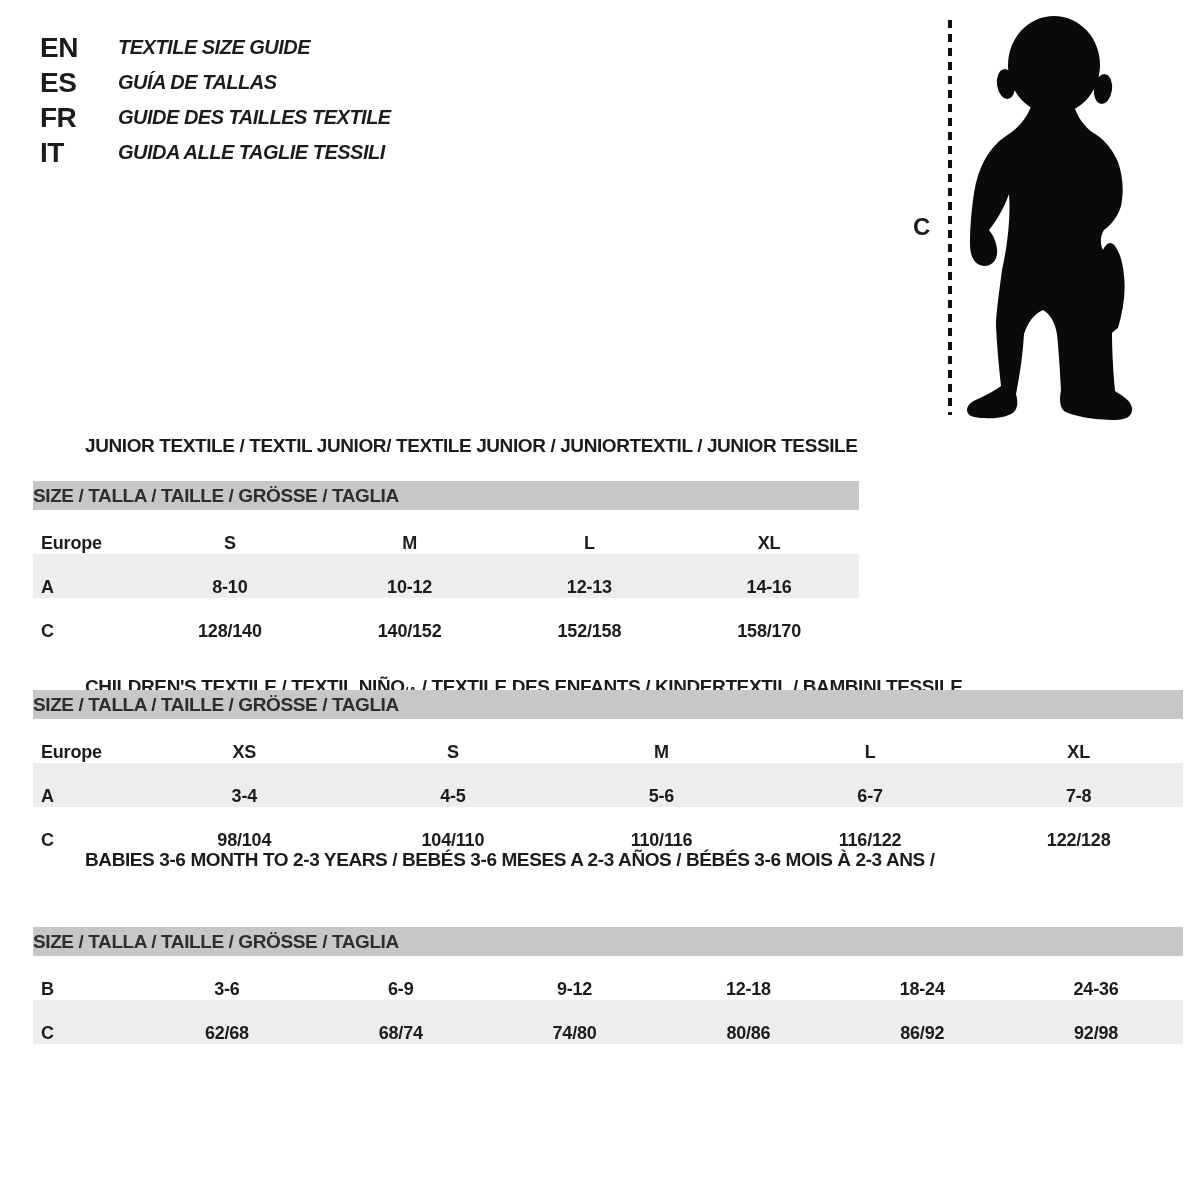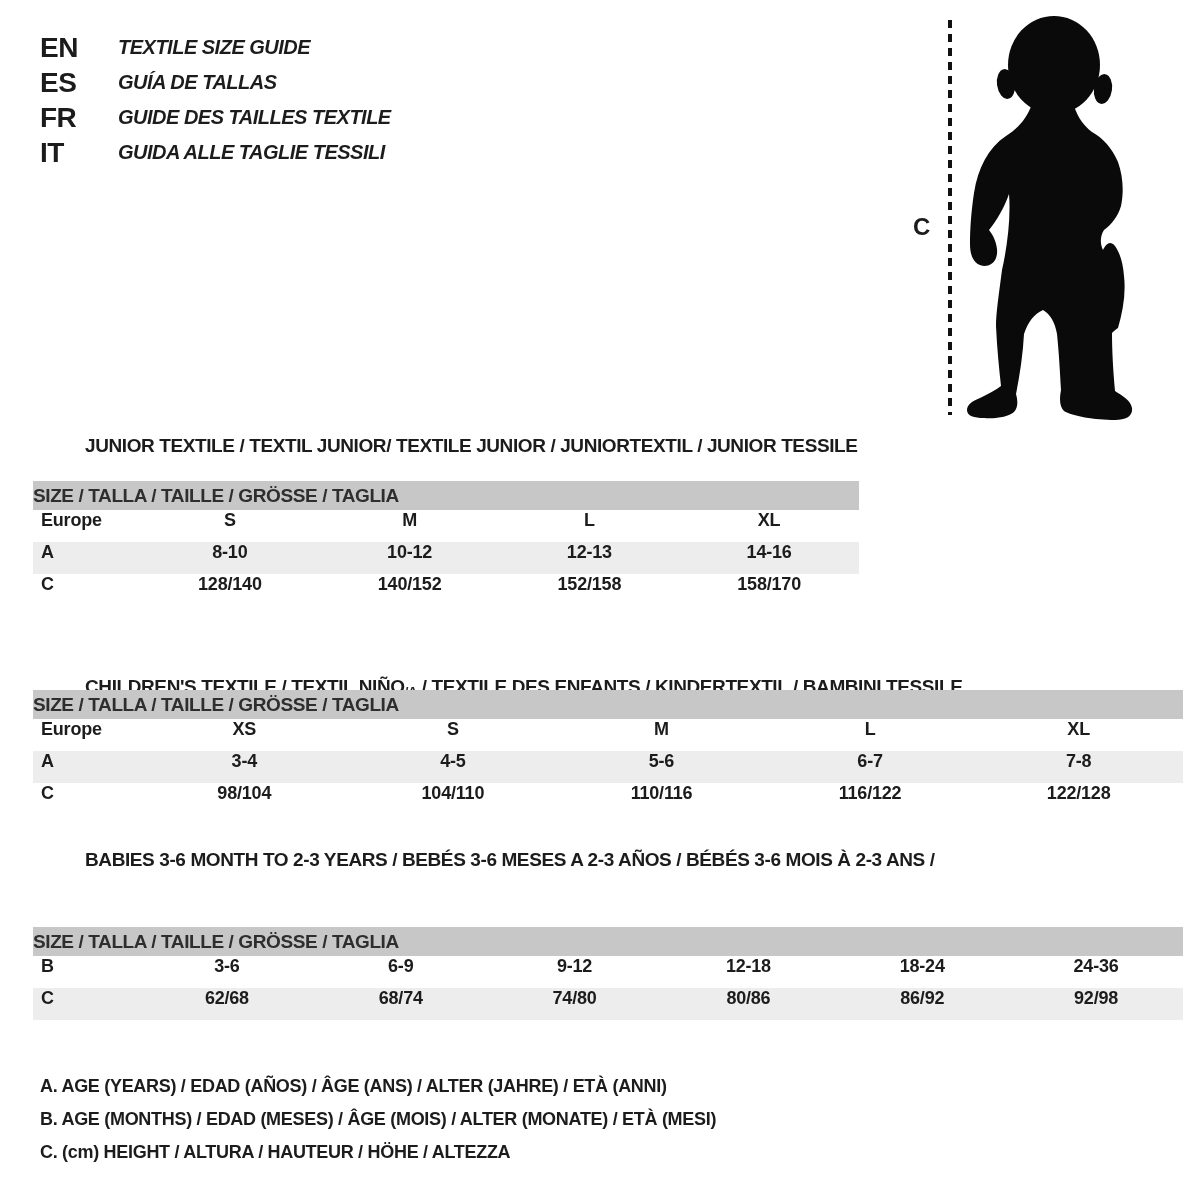--- a/index.html
+++ b/index.html
@@ -29,21 +29,21 @@
 
   
   .size-table { position:absolute; left:33px; }
   .t-junior   { top:481px; width:826px; }
   .t-children { top:690px; width:1150px; }
   .t-babies   { top:927px; width:1150px; }
   .size-bar {
     height:29px; line-height:29px; background:#c7c7c7; 
     font-size:19px; letter-spacing:-0.4px; color:#2e2e2e;
   }
-  .trow  { display:flex; height:32px; align-items:flex-start; font-size:18px; letter-spacing:-0.2px; }
+  .trow  { display:flex; height:44px; align-items:flex-end; font-size:18px; letter-spacing:-0.2px; }
   .trow.shade { background:#ededed; }
   .tlabel{ width:107px; padding-left:8px; box-sizing:border-box; }
   .tcell { flex:1; text-align:center; }
 
   
   .legend { position:absolute; left:40px; top:1070px; }
   .legend-line { height:33px; line-height:33px; font-size:18px; letter-spacing:-0.3px; white-space:nowrap; }
 </style>
 </head>
 <body>
@@ -191,19 +191,14 @@
       <div class="tlabel">C</div>
       <div class="tcell">62/68</div>
       <div class="tcell">68/74</div>
       <div class="tcell">74/80</div>
       <div class="tcell">80/86</div>
       <div class="tcell">86/92</div>
       <div class="tcell">92/98</div>
     </div>
   </div>
 
-  <div class="legend">
-    <div class="legend-line">A. AGE (YEARS) / EDAD (AÑOS) / ÂGE (ANS) / ALTER (JAHRE) / ETÀ (ANNI)</div>
-    <div class="legend-line">B. AGE (MONTHS) / EDAD (MESES) / ÂGE (MOIS) / ALTER (MONATE) / ETÀ (MESI)</div>
-    <div class="legend-line">C. (cm) HEIGHT / ALTURA / HAUTEUR / HÖHE / ALTEZZA</div>
-  </div>
 
 </div>
 
 </body></html>

